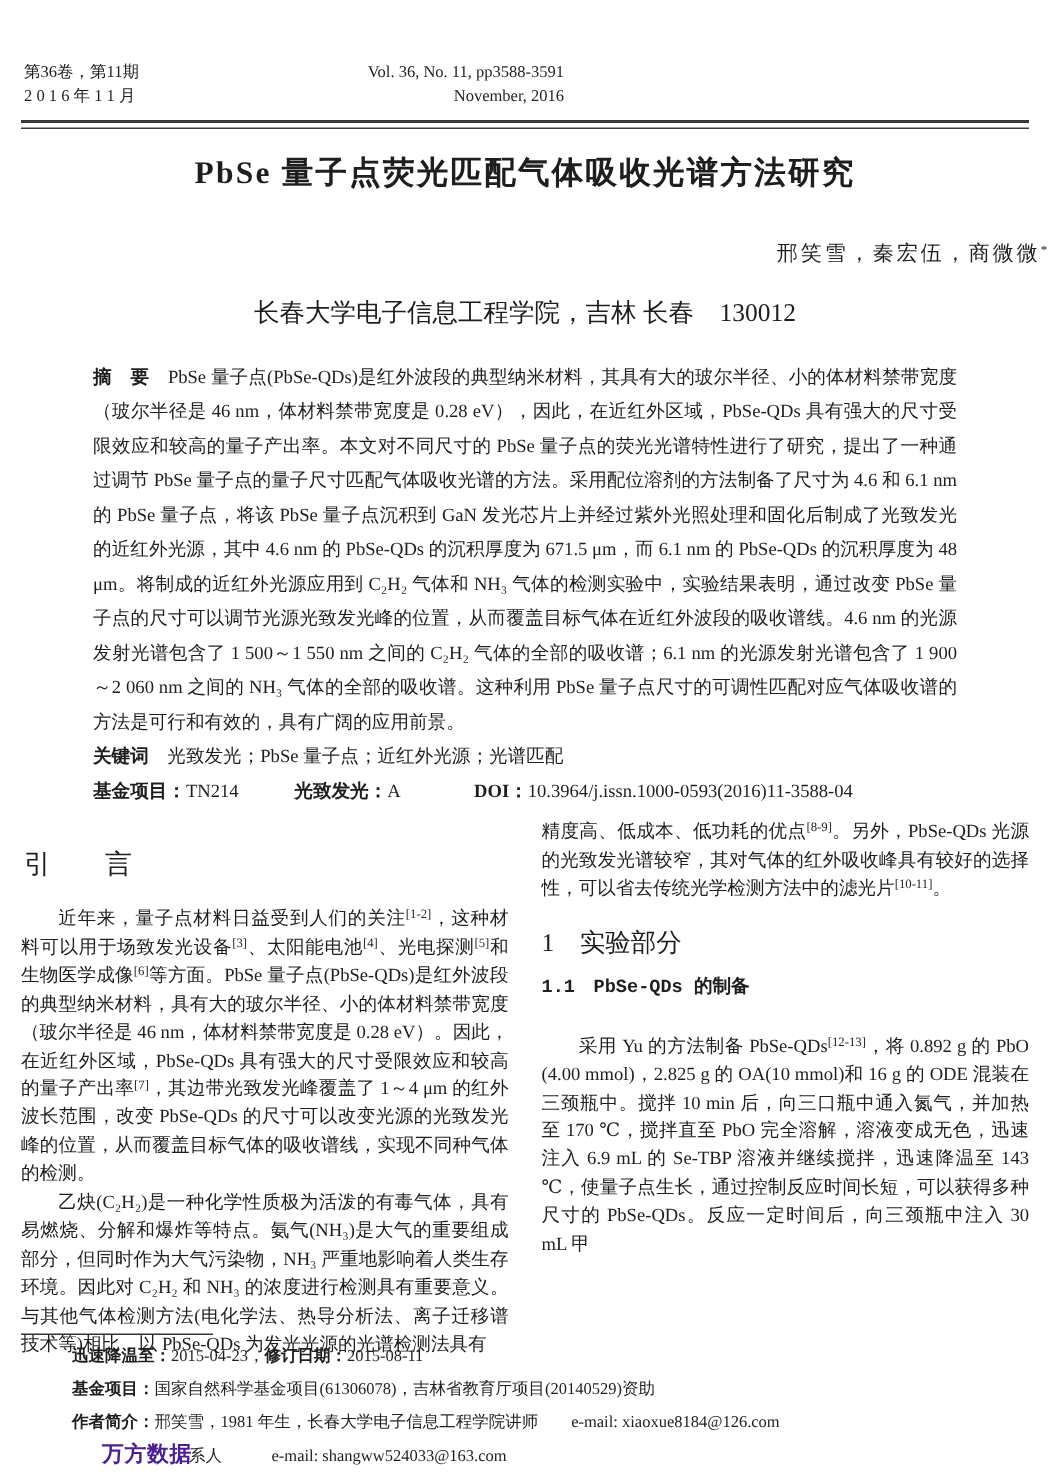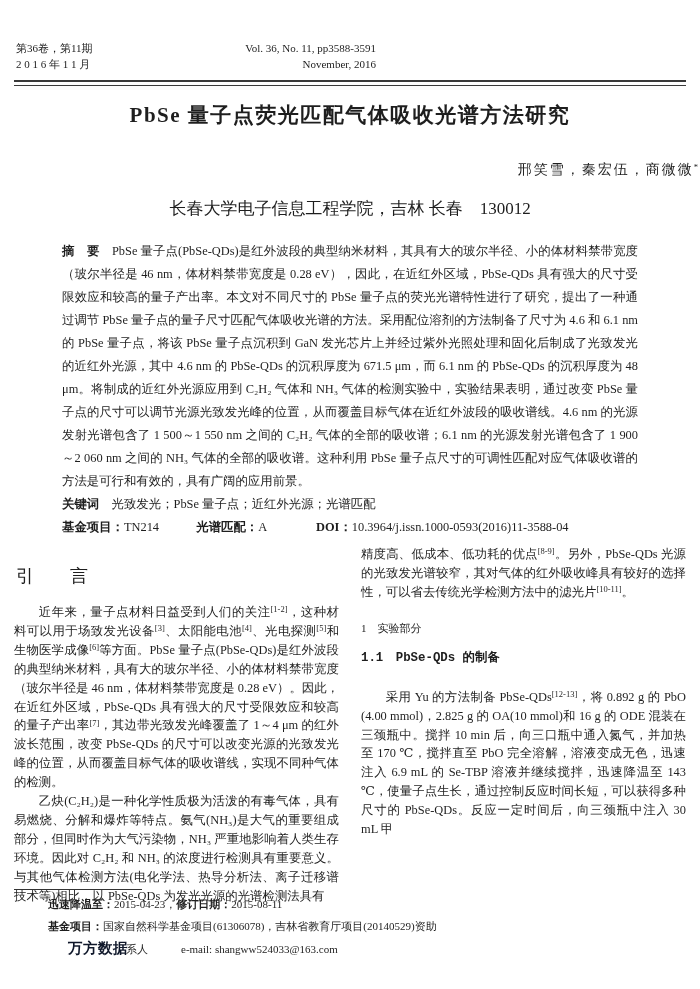--- a/index.html
+++ b/index.html
@@ -23,30 +23,30 @@
   .affil{margin-top:22px;text-align:center;font-size:17px;line-height:15px;}
   .abstract{margin:24px 62px 0;font-size:12.4px;line-height:23px;text-align:justify;text-justify:inter-ideograph;}
   .kwline{margin:0 62px;font-size:12.4px;line-height:23px;}
   p{margin:0;}
   b{font-family:Liberation Serif, serif;font-weight:bold;}
   sup{font-size:8.5px;line-height:0;vertical-align:baseline;position:relative;top:-0.45em;}
   
   .cols{margin:6px 14px 0;display:flex;gap:22px;}
   .col{flex:1;min-width:0;font-size:12.4px;line-height:18.9px;text-align:justify;text-justify:inter-ideograph;}
   .sec-intro{margin:20px 0 16px 2px;font-size:18px;line-height:22px;font-weight:normal;}
-  .sec-num{margin:16px 0 10px 0;font-size:11px;line-height:21px;font-weight:normal;}
+  .sec-num{margin:16px 0 10px 0;font-size:17px;line-height:21px;font-weight:normal;}
   .subsec{margin:0 0 20px 0;font-size:12.4px;line-height:19px;font-family:Liberation Mono, monospace;font-weight:bold;}
   .indent{text-indent:2em;}
   h1,h2,h3{padding:0;}
   
   .fnote{position:absolute;top:889px;left:14px;right:14px;font-size:11px;line-height:22px;}
   .fn-rule{width:128px;border-top:1.2px solid #333;margin-bottom:3px;}
   .fn-line{padding-left:34px;white-space:nowrap;}
   .fn-line4{padding-left:54px;}
-  .wm{font-family:"Liberation Sans","DejaVu Sans",sans-serif;font-weight:bold;font-size:14.5px;color:#0f172a;margin-right:-2px;letter-spacing:0.5px;}
+  .wm{font-family:"Liberation Sans","DejaVu Sans",sans-serif;font-weight:bold;font-size:14.5px;color:#4c1d95;margin-right:-2px;letter-spacing:0.5px;}
 </style>
 </head>
 <body>
 
 <div class="page">
 
   <header class="jheader">
     <div class="jh-left">
       <div>第36卷，第11期</div>
       <div>2 0 1 6 年 1 1 月</div>
@@ -59,37 +59,38 @@
 
   <div class="rule"></div>
 
   <main class="content">
     <h1 class="title">PbSe 量子点荧光匹配气体吸收光谱方法研究</h1>
     <div class="authors">邢笑雪，秦宏伍，商微微<sup>*</sup></div>
     <div class="affil">长春大学电子信息工程学院，吉林 长春　130012</div>
 
     <p class="abstract"><b>摘　要　</b>PbSe 量子点(PbSe-QDs)是红外波段的典型纳米材料，其具有大的玻尔半径、小的体材料禁带宽度（玻尔半径是 46 nm，体材料禁带宽度是 0.28 eV），因此，在近红外区域，PbSe-QDs 具有强大的尺寸受限效应和较高的量子产出率。本文对不同尺寸的 PbSe 量子点的荧光光谱特性进行了研究，提出了一种通过调节 PbSe 量子点的量子尺寸匹配气体吸收光谱的方法。采用配位溶剂的方法制备了尺寸为 4.6 和 6.1 nm 的 PbSe 量子点，将该 PbSe 量子点沉积到 GaN 发光芯片上并经过紫外光照处理和固化后制成了光致发光的近红外光源，其中 4.6 nm 的 PbSe-QDs 的沉积厚度为 671.5 μm，而 6.1 nm 的 PbSe-QDs 的沉积厚度为 48 μm。将制成的近红外光源应用到 C₂H₂ 气体和 NH₃ 气体的检测实验中，实验结果表明，通过改变 PbSe 量子点的尺寸可以调节光源光致发光峰的位置，从而覆盖目标气体在近红外波段的吸收谱线。4.6 nm 的光源发射光谱包含了 1 500～1 550 nm 之间的 C₂H₂ 气体的全部的吸收谱；6.1 nm 的光源发射光谱包含了 1 900～2 060 nm 之间的 NH₃ 气体的全部的吸收谱。这种利用 PbSe 量子点尺寸的可调性匹配对应气体吸收谱的方法是可行和有效的，具有广阔的应用前景。</p>
     <p class="kwline"><b>关键词　</b>光致发光；PbSe 量子点；近红外光源；光谱匹配</p>
-    <p class="kwline"><b>基金项目：</b>TN214　　　<b>光谱匹配：</b>A　　　　<b>DOI：</b>10.3964/j.issn.1000-0593(2016)11-3588-04</p>
+    <p class="kwline"><b>基金项目：</b>TN214　　　<b>光致发光：</b>A　　　　<b>DOI：</b>10.3964/j.issn.1000-0593(2016)11-3588-04</p>
 
     <div class="cols">
       <div class="col">
         <h2 class="sec-intro">引　　言</h2>
         <p class="para indent">近年来，量子点材料日益受到人们的关注<sup>[1-2]</sup>，这种材料可以用于场致发光设备<sup>[3]</sup>、太阳能电池<sup>[4]</sup>、光电探测<sup>[5]</sup>和生物医学成像<sup>[6]</sup>等方面。PbSe 量子点(PbSe-QDs)是红外波段的典型纳米材料，具有大的玻尔半径、小的体材料禁带宽度（玻尔半径是 46 nm，体材料禁带宽度是 0.28 eV）。因此，在近红外区域，PbSe-QDs 具有强大的尺寸受限效应和较高的量子产出率<sup>[7]</sup>，其边带光致发光峰覆盖了 1～4 μm 的红外波长范围，改变 PbSe-QDs 的尺寸可以改变光源的光致发光峰的位置，从而覆盖目标气体的吸收谱线，实现不同种气体的检测。</p>
         <p class="para indent">乙炔(C₂H₂)是一种化学性质极为活泼的有毒气体，具有易燃烧、分解和爆炸等特点。氨气(NH₃)是大气的重要组成部分，但同时作为大气污染物，NH₃ 严重地影响着人类生存环境。因此对 C₂H₂ 和 NH₃ 的浓度进行检测具有重要意义。与其他气体检测方法(电化学法、热导分析法、离子迁移谱技术等)相比，以 PbSe-QDs 为发光光源的光谱检测法具有</p>
       </div>
       <div class="col">
         <p class="para">精度高、低成本、低功耗的优点<sup>[8-9]</sup>。另外，PbSe-QDs 光源的光致发光谱较窄，其对气体的红外吸收峰具有较好的选择性，可以省去传统光学检测方法中的滤光片<sup>[10-11]</sup>。</p>
         <h2 class="sec-num">1　实验部分</h2>
         <h3 class="subsec">1.1　PbSe-QDs 的制备</h3>
         <p class="para indent">采用 Yu 的方法制备 PbSe-QDs<sup>[12-13]</sup>，将 0.892 g 的 PbO (4.00 mmol)，2.825 g 的 OA(10 mmol)和 16 g 的 ODE 混装在三颈瓶中。搅拌 10 min 后，向三口瓶中通入氮气，并加热至 170 ℃，搅拌直至 PbO 完全溶解，溶液变成无色，迅速注入 6.9 mL 的 Se-TBP 溶液并继续搅拌，迅速降温至 143 ℃，使量子点生长，通过控制反应时间长短，可以获得多种尺寸的 PbSe-QDs。反应一定时间后，向三颈瓶中注入 30 mL 甲</p>
       </div>
     </div>
   </main>
 
   <footer class="fnote">
     <div class="fn-rule"></div>
     <p class="fn-line"><b>迅速降温至：</b>2015-04-23，<b>修订日期：</b>2015-08-11</p>
     <p class="fn-line"><b>基金项目：</b>国家自然科学基金项目(61306078)，吉林省教育厅项目(20140529)资助</p>
+    <p class="fn-line"><b>作者简介：</b>邢笑雪，1981 年生，长春大学电子信息工程学院讲师　　e-mail: xiaoxue8184@126.com</p>
     <p class="fn-line fn-line4"><span class="wm">万方数据</span>系人　　　e-mail: shangww524033@163.com</p>
   </footer>
 
 </div>
 
 </body></html>

